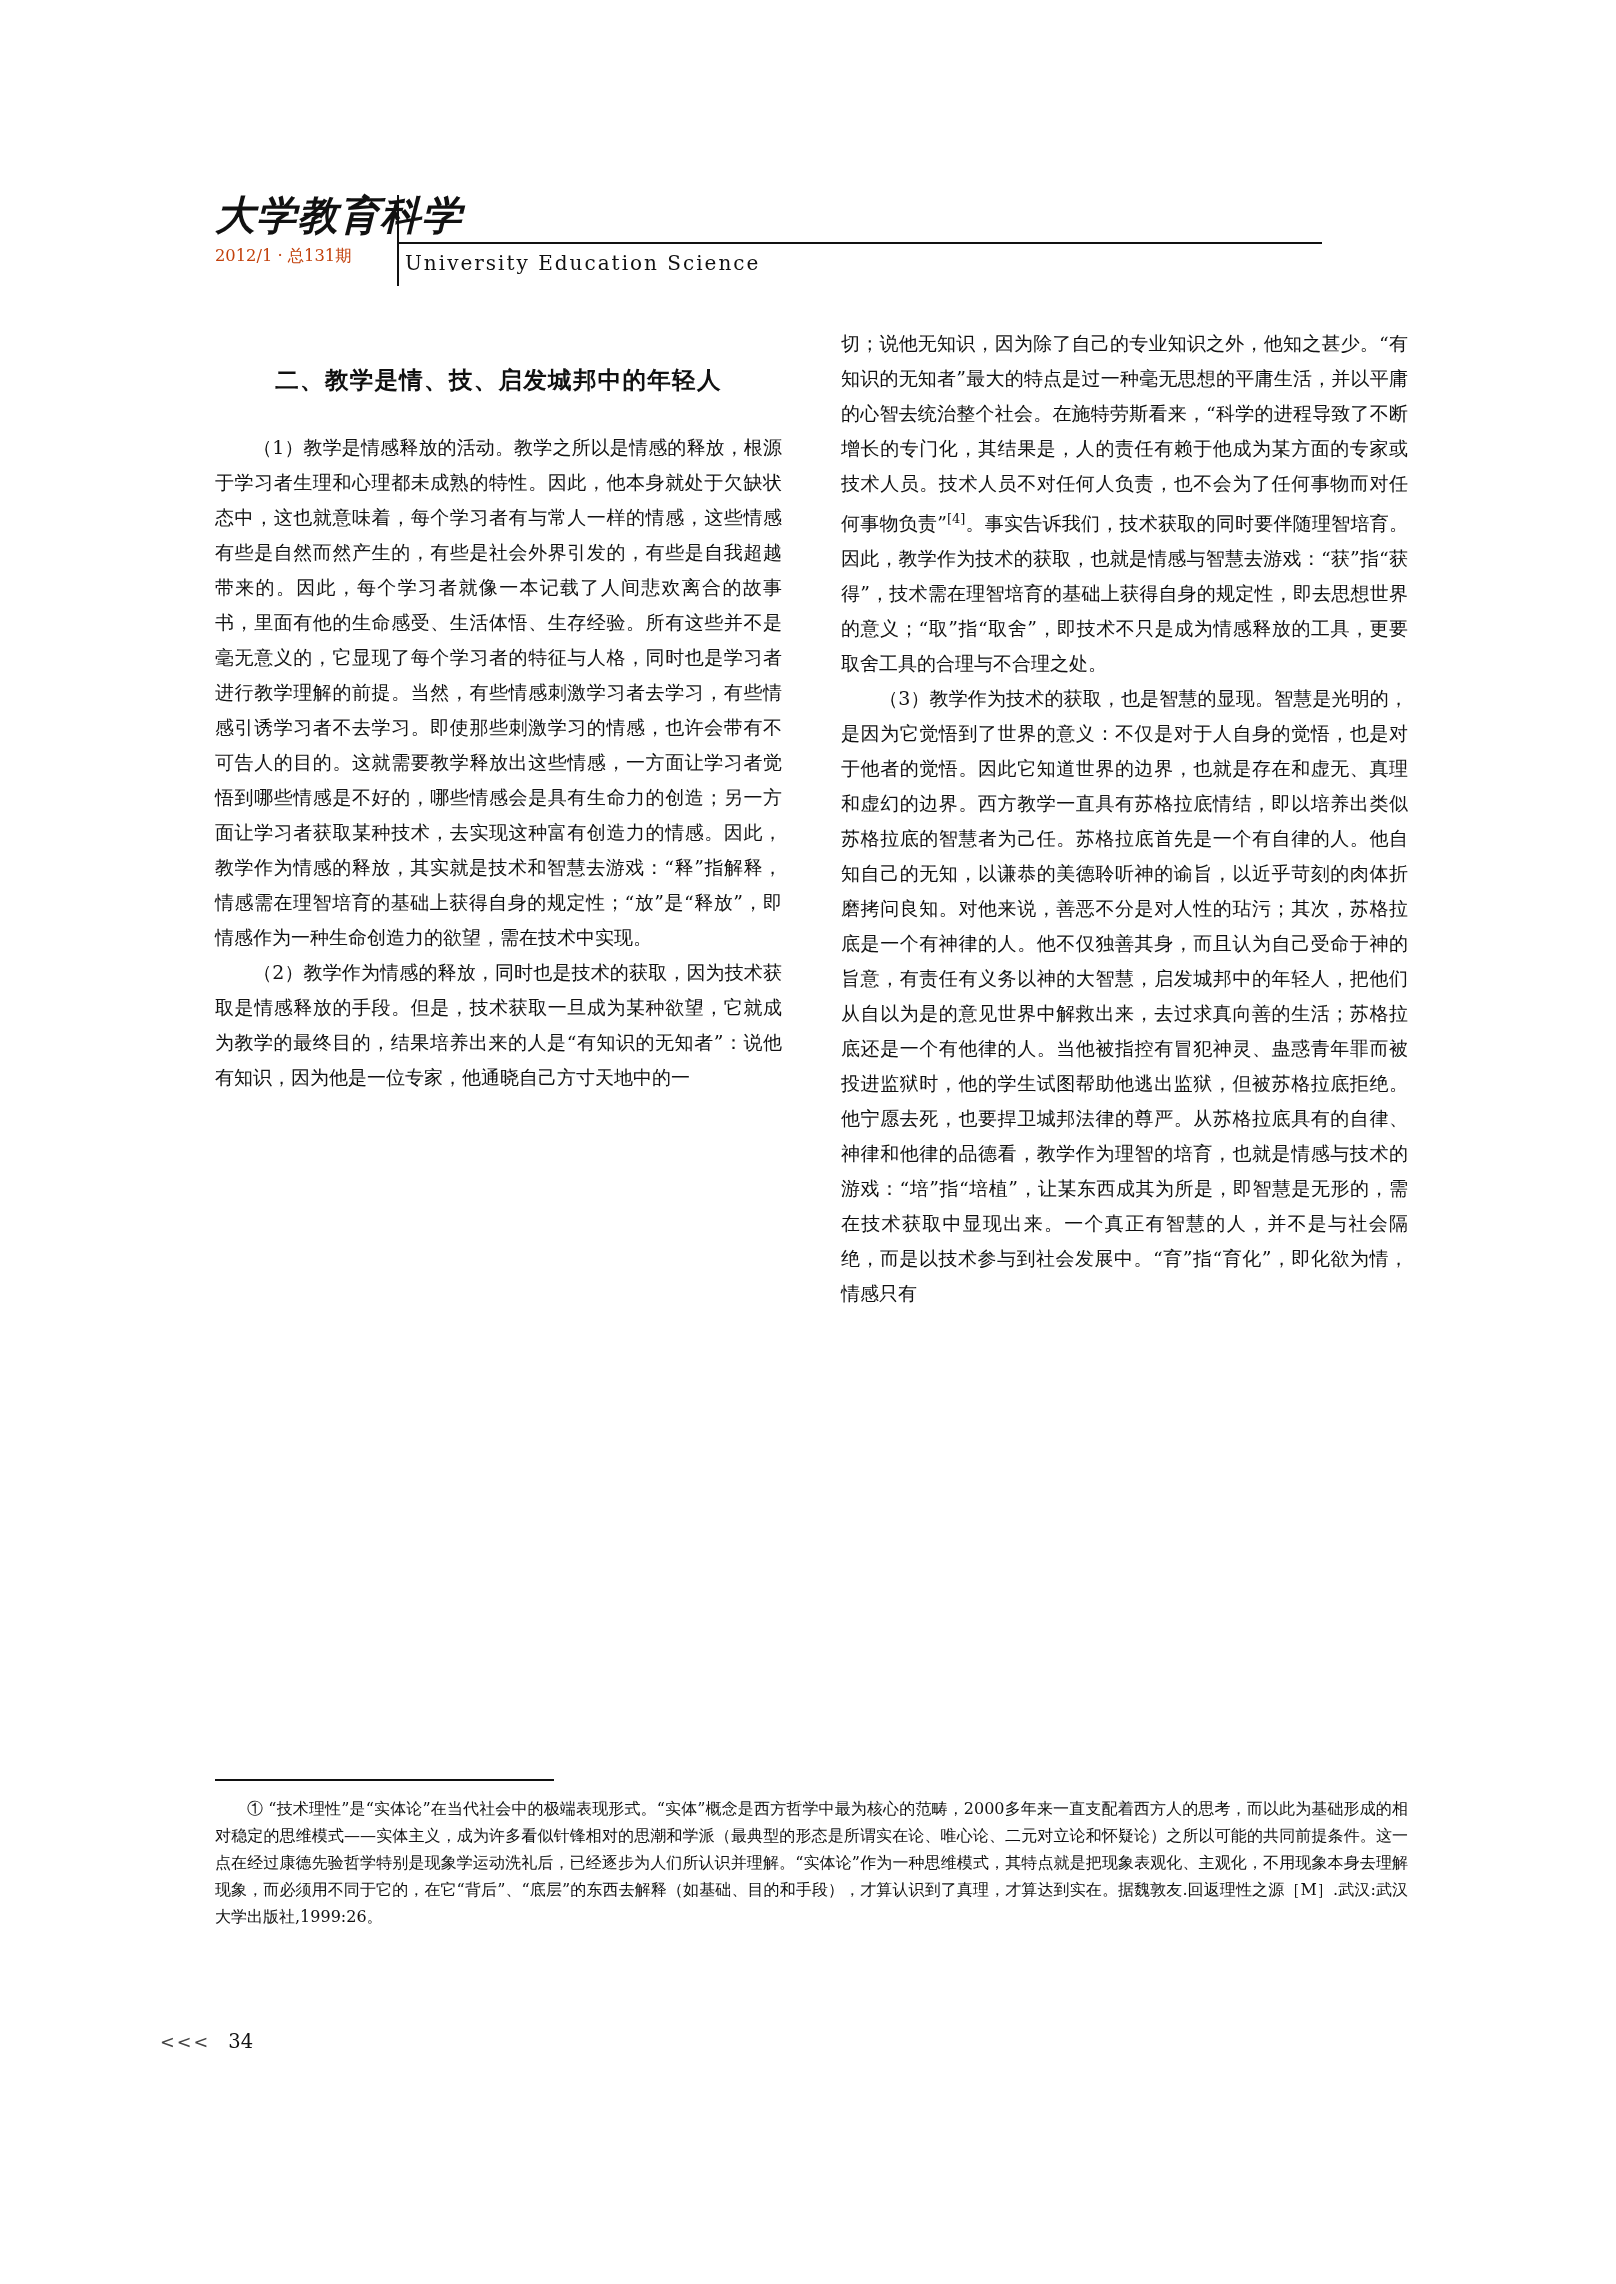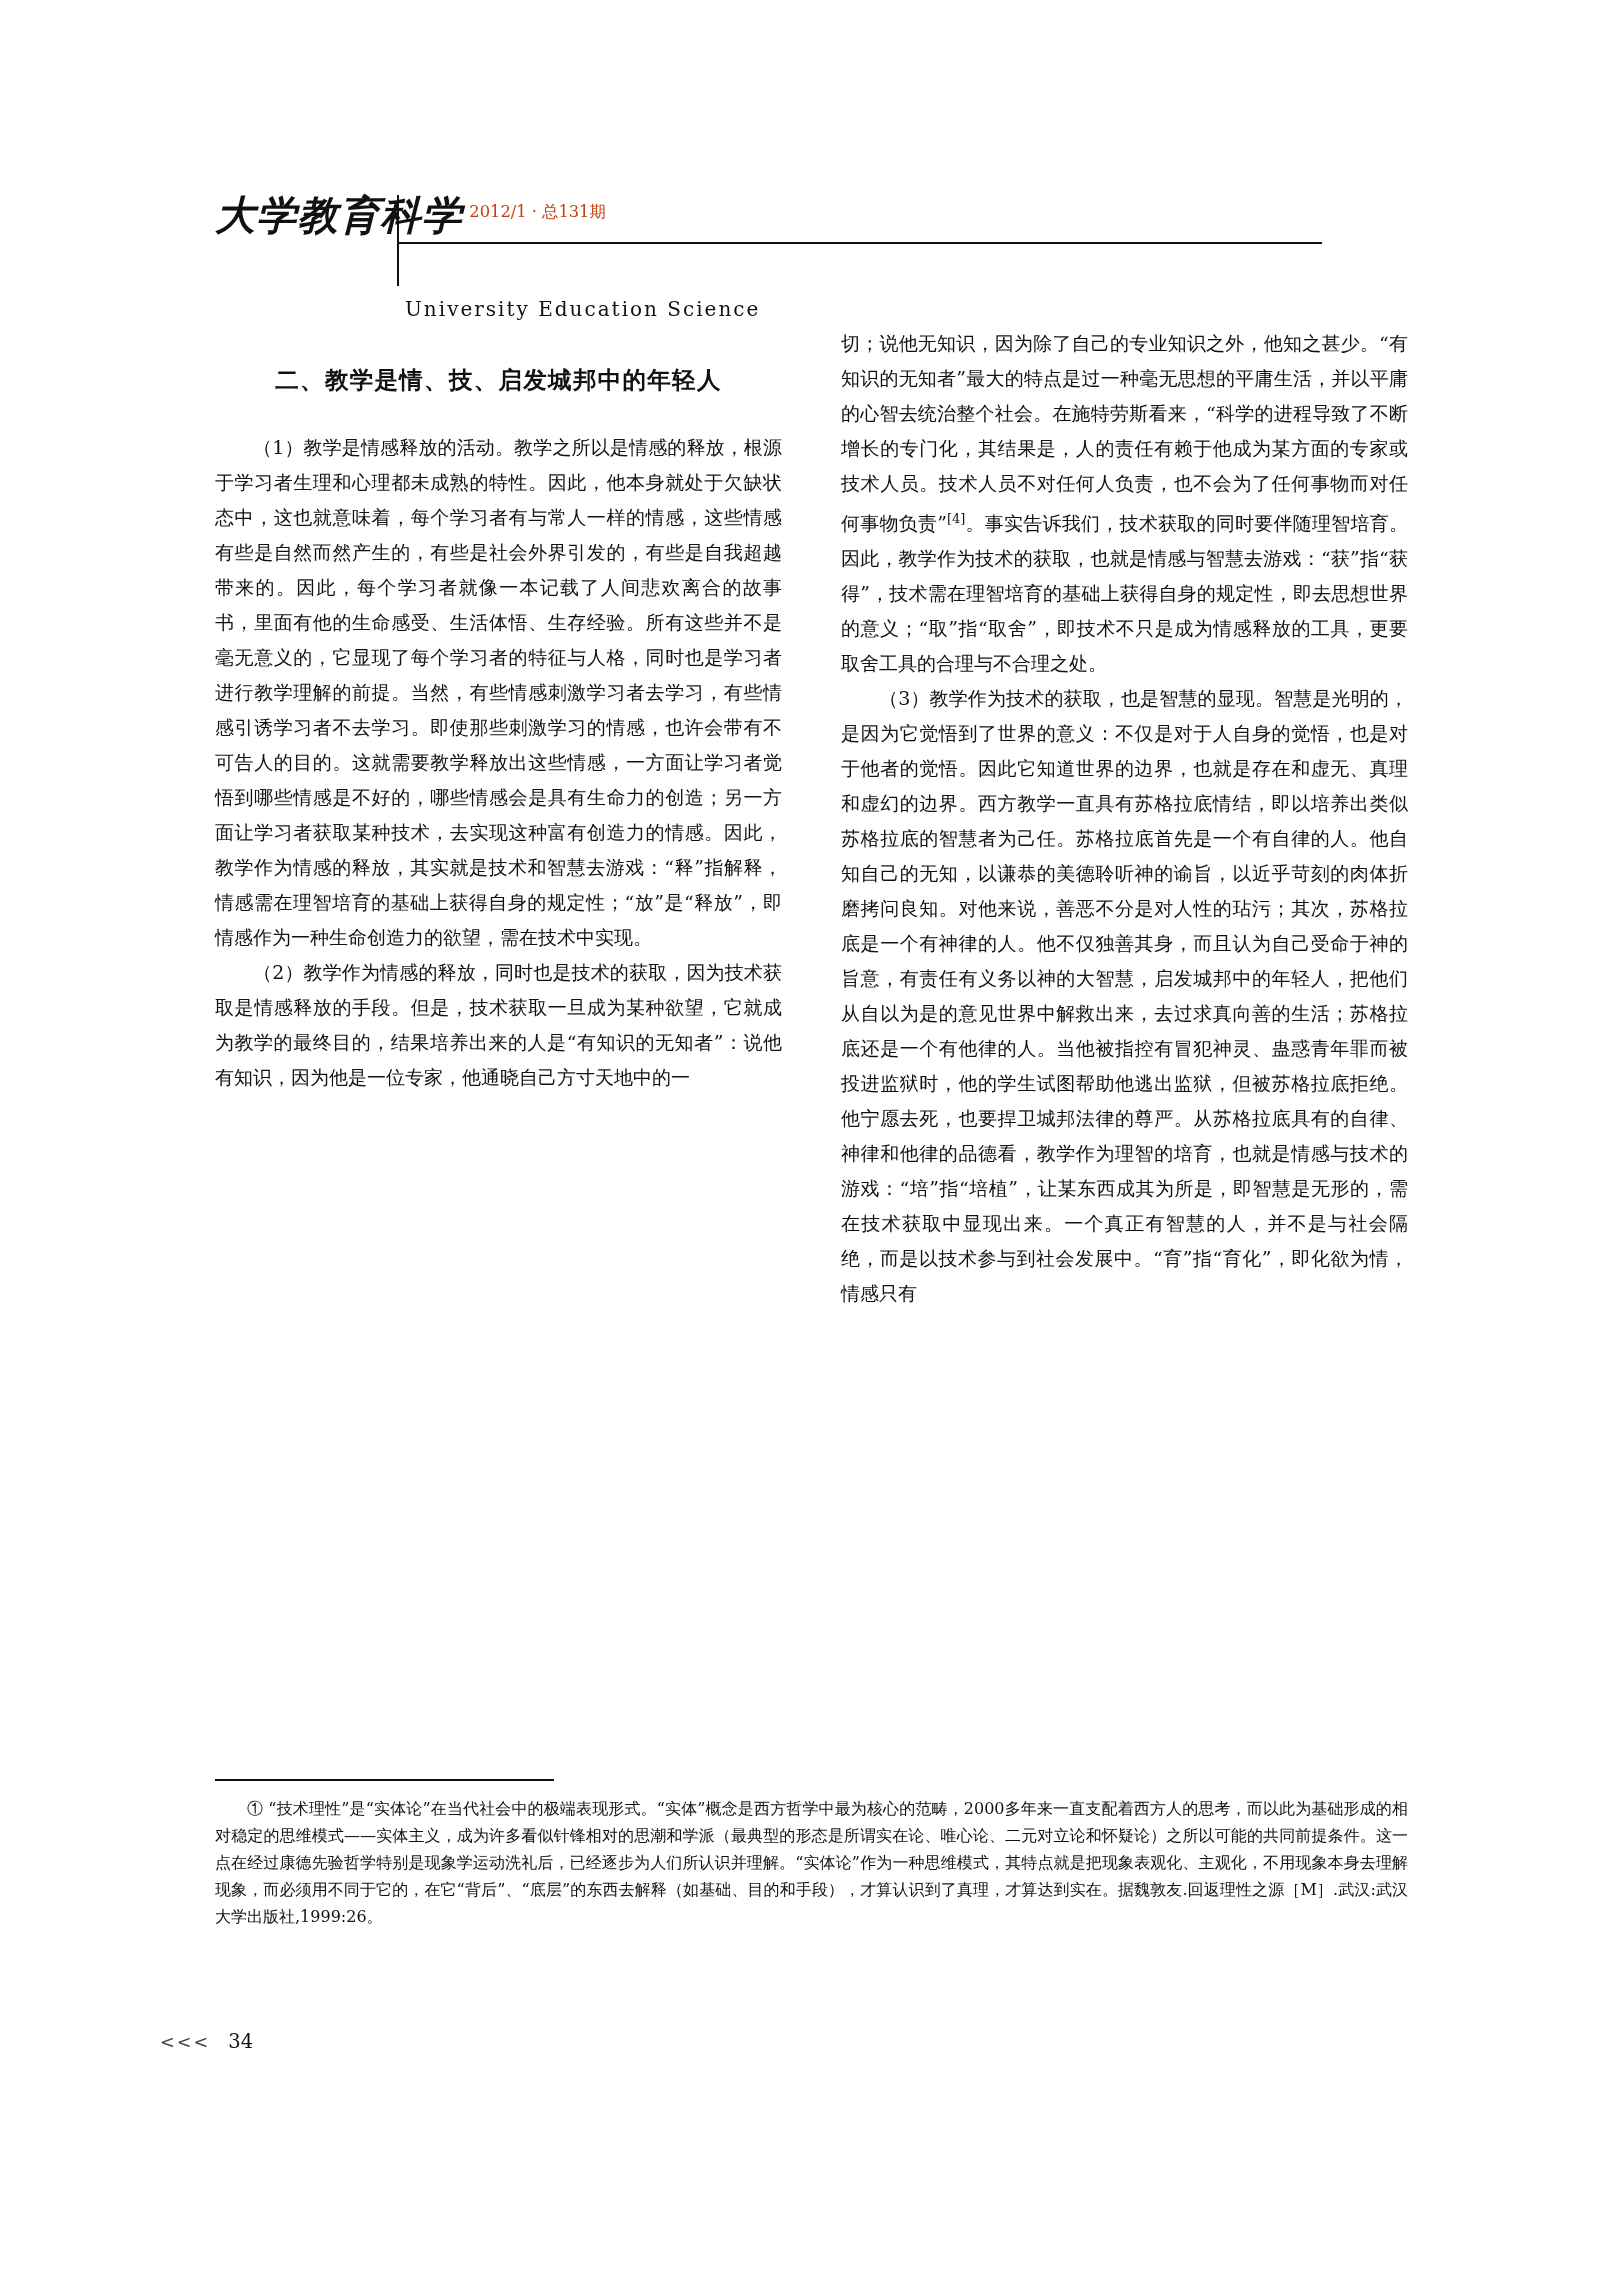--- a/index.html
+++ b/index.html
@@ -23,22 +23,23 @@
   }
   
   .masthead {
     position: absolute;
     left: 215px;
     top: 195px;
     width: 1186px;
   }
   .mast-row {
     display: flex;
-    align-items: center;
+    align-items: flex-start;
     gap: 6.5px;
+    flex-direction: column;
   }
   .journal-cn {
     font-family: "DejaVu Serif", "Liberation Serif", serif;
     font-size: 40px;
     font-weight: bold;
     letter-spacing: 1.3px;
     font-style: italic;
     color: #111;
     line-height: 1;
     padding-bottom: 3.9px;
@@ -58,21 +59,20 @@
     background: #111;
   }
   .journal-en {
     position: absolute;
     left: 190px;
     top: 56px;
     font-size: 20px;
     letter-spacing: 2px;
     color: #111;
     font-family: "DejaVu Serif", "Liberation Serif", serif;
-    margin-top: 46px;
   }
   .mast-vrule {
     position: absolute;
     left: 182px;
     top: 0px;
     width: 2px;
     height: 91px;
     background: #111;
   }
 

